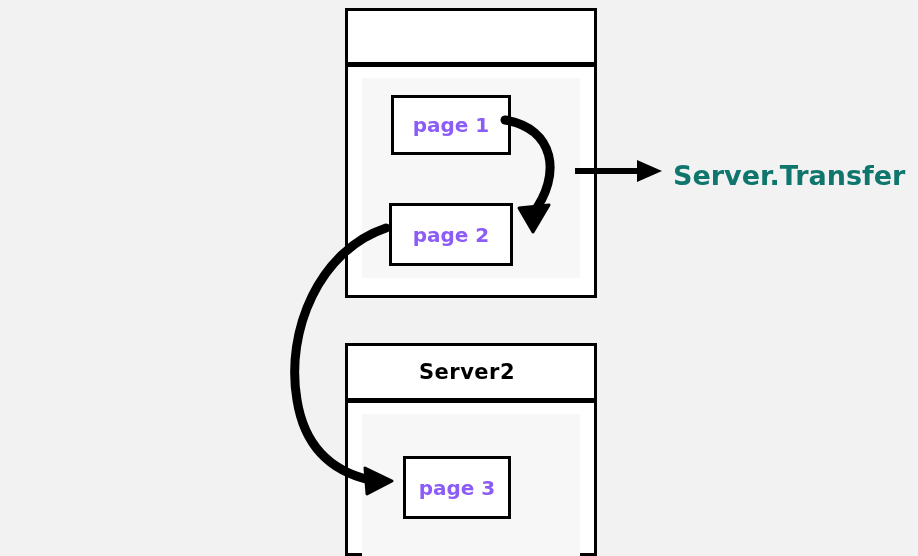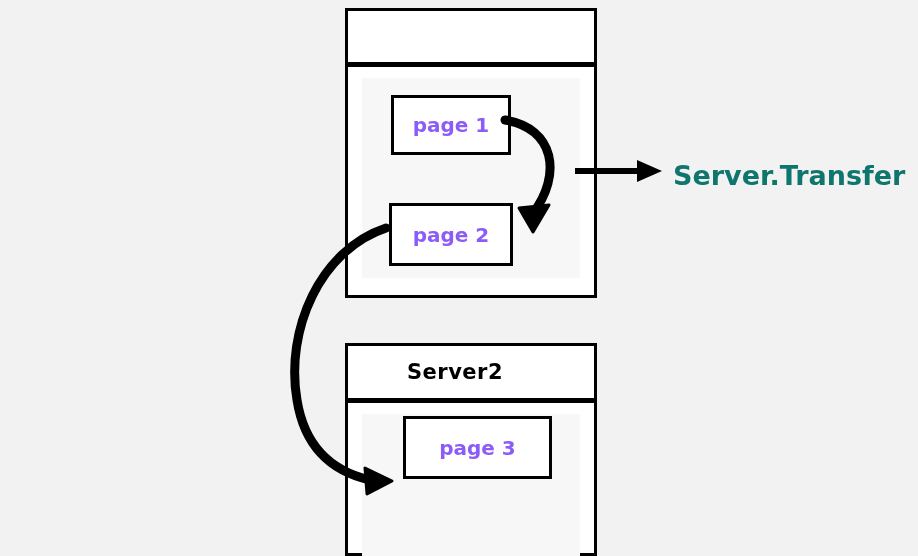--- a/index.html
+++ b/index.html
@@ -82,25 +82,25 @@
 
   <div class="page-box" style="left:391px; top:95px; width:120px; height:60px;">
     <span>page 1</span>
   </div>
   <div class="page-box" style="left:389px; top:203px; width:124px; height:63px;">
     <span>page 2</span>
   </div>
 
   <div class="server-box" style="left:345px; top:343px; width:252px; height:213px;">
   </div>
-  <div class="server-title" style="left:345px; top:360px; width:220px;">Server2</div>
+  <div class="server-title" style="left:345px; top:360px; width:220px;padding-left:12px;">Server2</div>
   <div class="server-divider" style="left:348px; top:398px; width:246px;"></div>
   <div class="inner-panel" style="left:362px; top:414px; width:218px; height:142px;"></div>
 
-  <div class="page-box" style="left:403px; top:416px; width:149px; height:63px;">
+  <div class="page-box" style="left:403px; top:456px; width:108px; height:63px;">
     <span>page 3</span>
   </div>
 
   <svg class="overlay" viewBox="0 0 918 556">
 
     <path d="M 505 120 C 555 128, 562 175, 533 213" fill="none" stroke="#000000" stroke-width="9" stroke-linecap="round"></path>
     <path d="M 533 232 L 519 208 L 549 205 Z" fill="#000000" stroke="#000000" stroke-width="3" stroke-linejoin="round"></path>
 
     <line x1="575" y1="171" x2="640" y2="171" stroke="#000000" stroke-width="6" stroke-linecap="butt"></line>
     <path d="M 662 171 L 637 160 L 637 182 Z" fill="#000000"></path>

